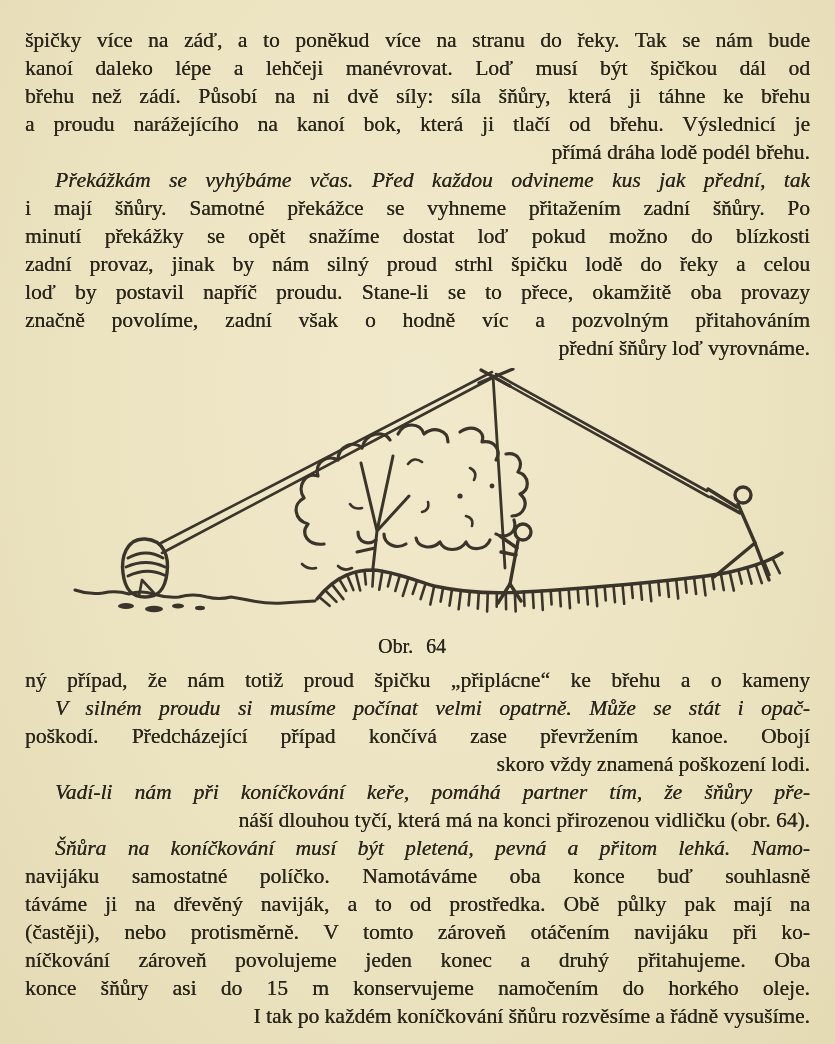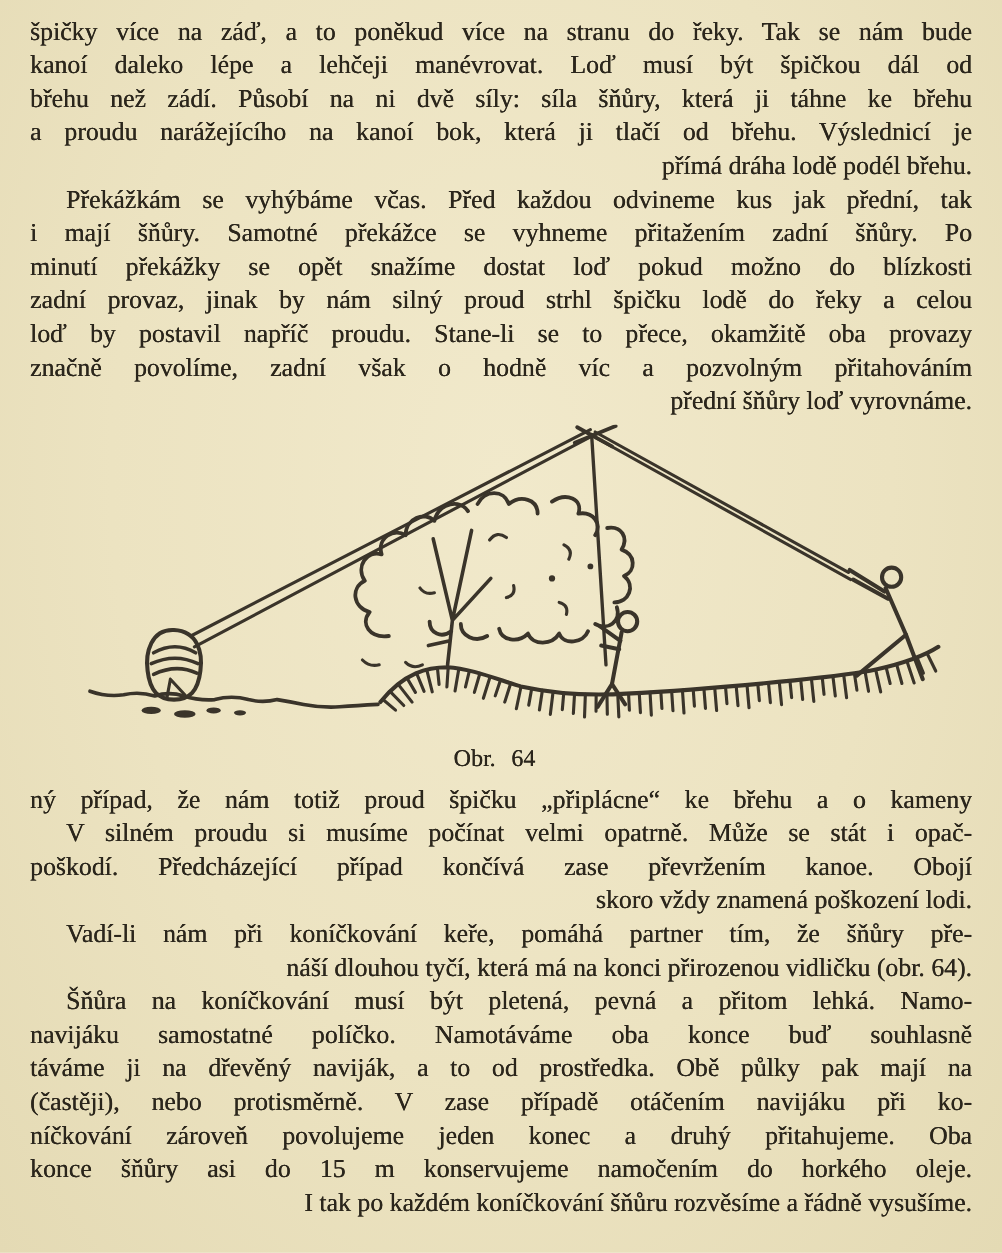--- a/index.html
+++ b/index.html
@@ -10,38 +10,38 @@
   html,body{margin:0;padding:0;}
   body{
     width:835px;height:1044px;overflow:hidden;
     background:radial-gradient(ellipse at 50% 38%, #f1e9cb 0%, var(--paper) 55%, #e4dab4 100%);
     font-family:"Liberation Serif","DejaVu Serif",serif;
     color:var(--ink);
   }
   .page{
     box-sizing:border-box;
     width:835px;height:1044px;
-    padding:12px 25px 0 25px;
+    padding:26px 25px 0 25px;
   }
   .para{margin:0;}
   .line{
     font-size:21.5px;
     line-height:28px;
     height:28px;
     overflow:hidden;
     text-align:right;
     white-space:normal;
     text-shadow:0.25px 0 0 currentColor;
   }
   .line.j{
     text-align:justify;
     text-align-last:justify;
     text-justify:inter-word;
   }
-  .line.ind{text-indent:30px;}
+  .line.ind{text-indent:30px;font-style:italic;}
   .figure-wrap{
     margin:6px 0 0 37px;
     width:735px;
   }
   .figure-wrap svg{display:block;}
   .fig-caption{
     width:700px;
     text-align:center;
     font-size:20px;
     line-height:24px;
@@ -217,20 +217,20 @@
         <div class="line">skoro vždy znamená poškození lodi.</div>
       </div>
       <div class="para">
         <div class="line ind j">Vadí-li nám při koníčkování keře, pomáhá partner tím, že šňůry pře-</div>
         <div class="line">náší dlouhou tyčí, která má na konci přirozenou vidličku (obr. 64).</div>
       </div>
       <div class="para">
         <div class="line ind j">Šňůra na koníčkování musí být pletená, pevná a přitom lehká. Namo-</div>
         <div class="line j">navijáku samostatné políčko. Namotáváme oba konce buď souhlasně</div>
         <div class="line j">táváme ji na dřevěný naviják, a to od prostředka. Obě půlky pak mají na</div>
-        <div class="line j">(častěji), nebo protisměrně. V zase případě otáčením navijáku při ko-</div>
+        <div class="line j">(častěji), nebo protisměrně. V tomto zároveň otáčením navijáku při ko-</div>
         <div class="line j">níčkování zároveň povolujeme jeden konec a druhý přitahujeme. Oba</div>
         <div class="line j">konce šňůry asi do 15 m konservujeme namočením do horkého oleje.</div>
         <div class="line">I tak po každém koníčkování šňůru rozvěsíme a řádně vysušíme.</div>
       </div>
     </div>
 
 </div>
 
 </body></html>

